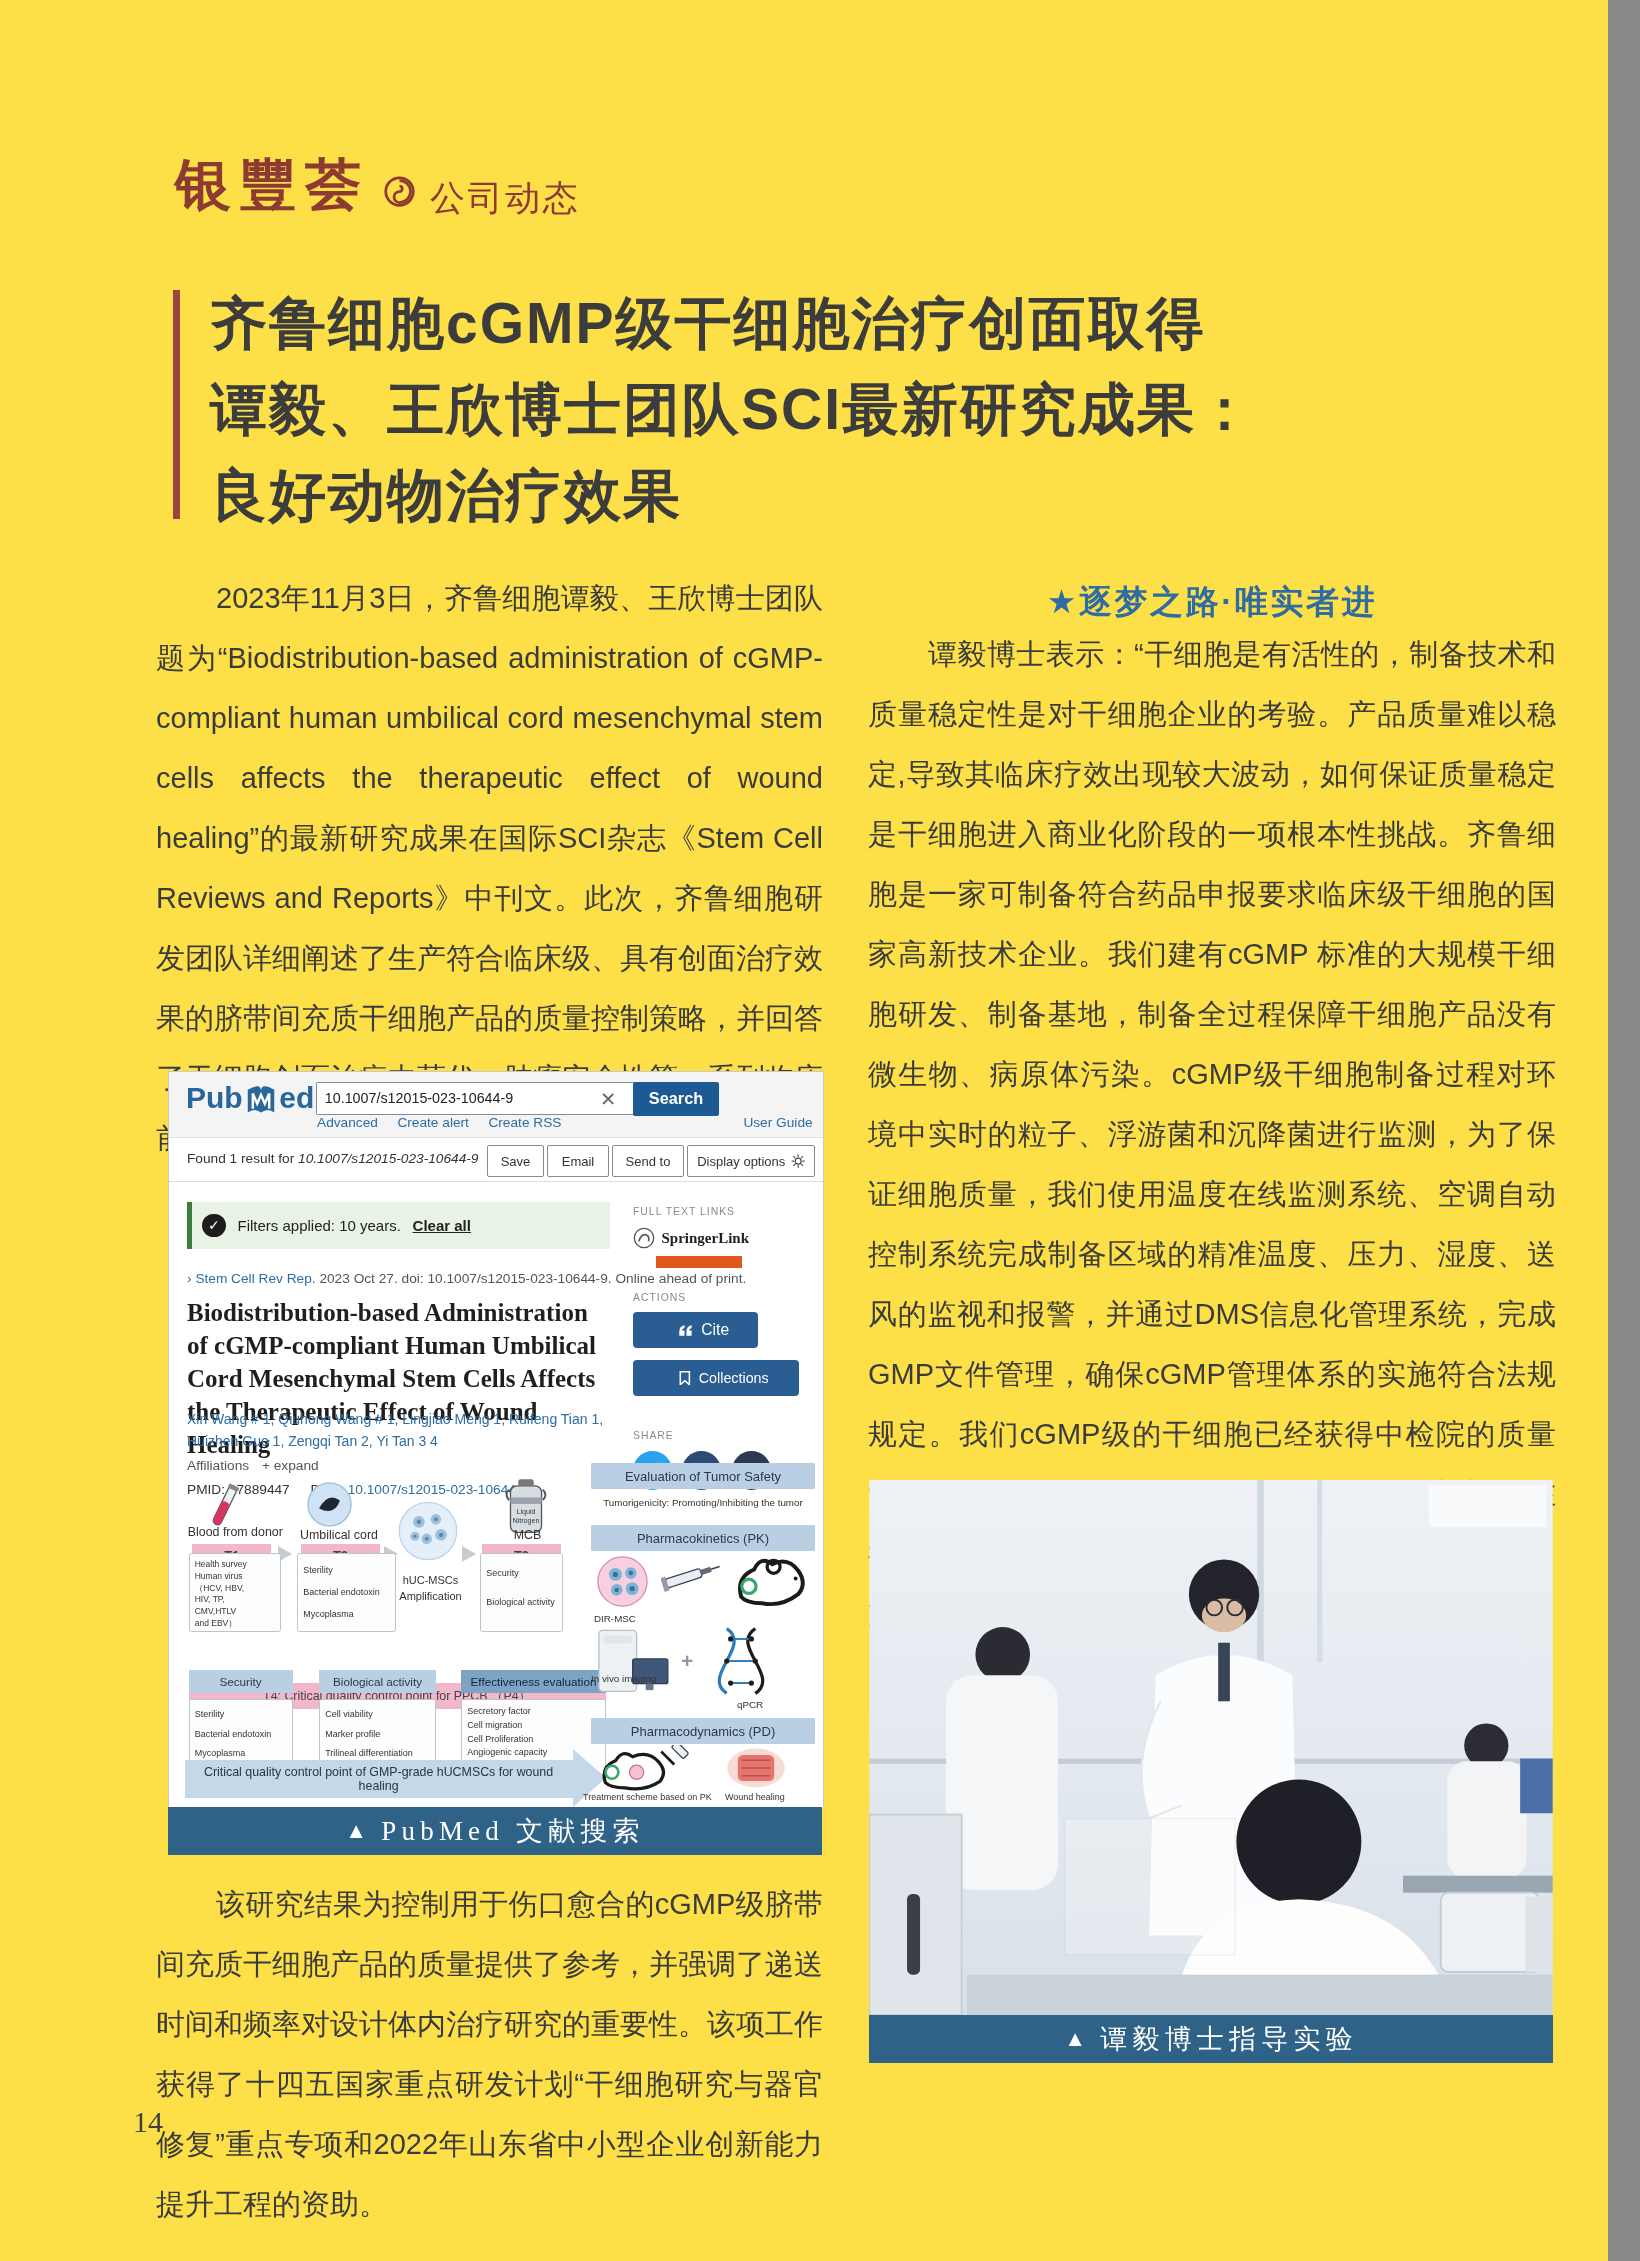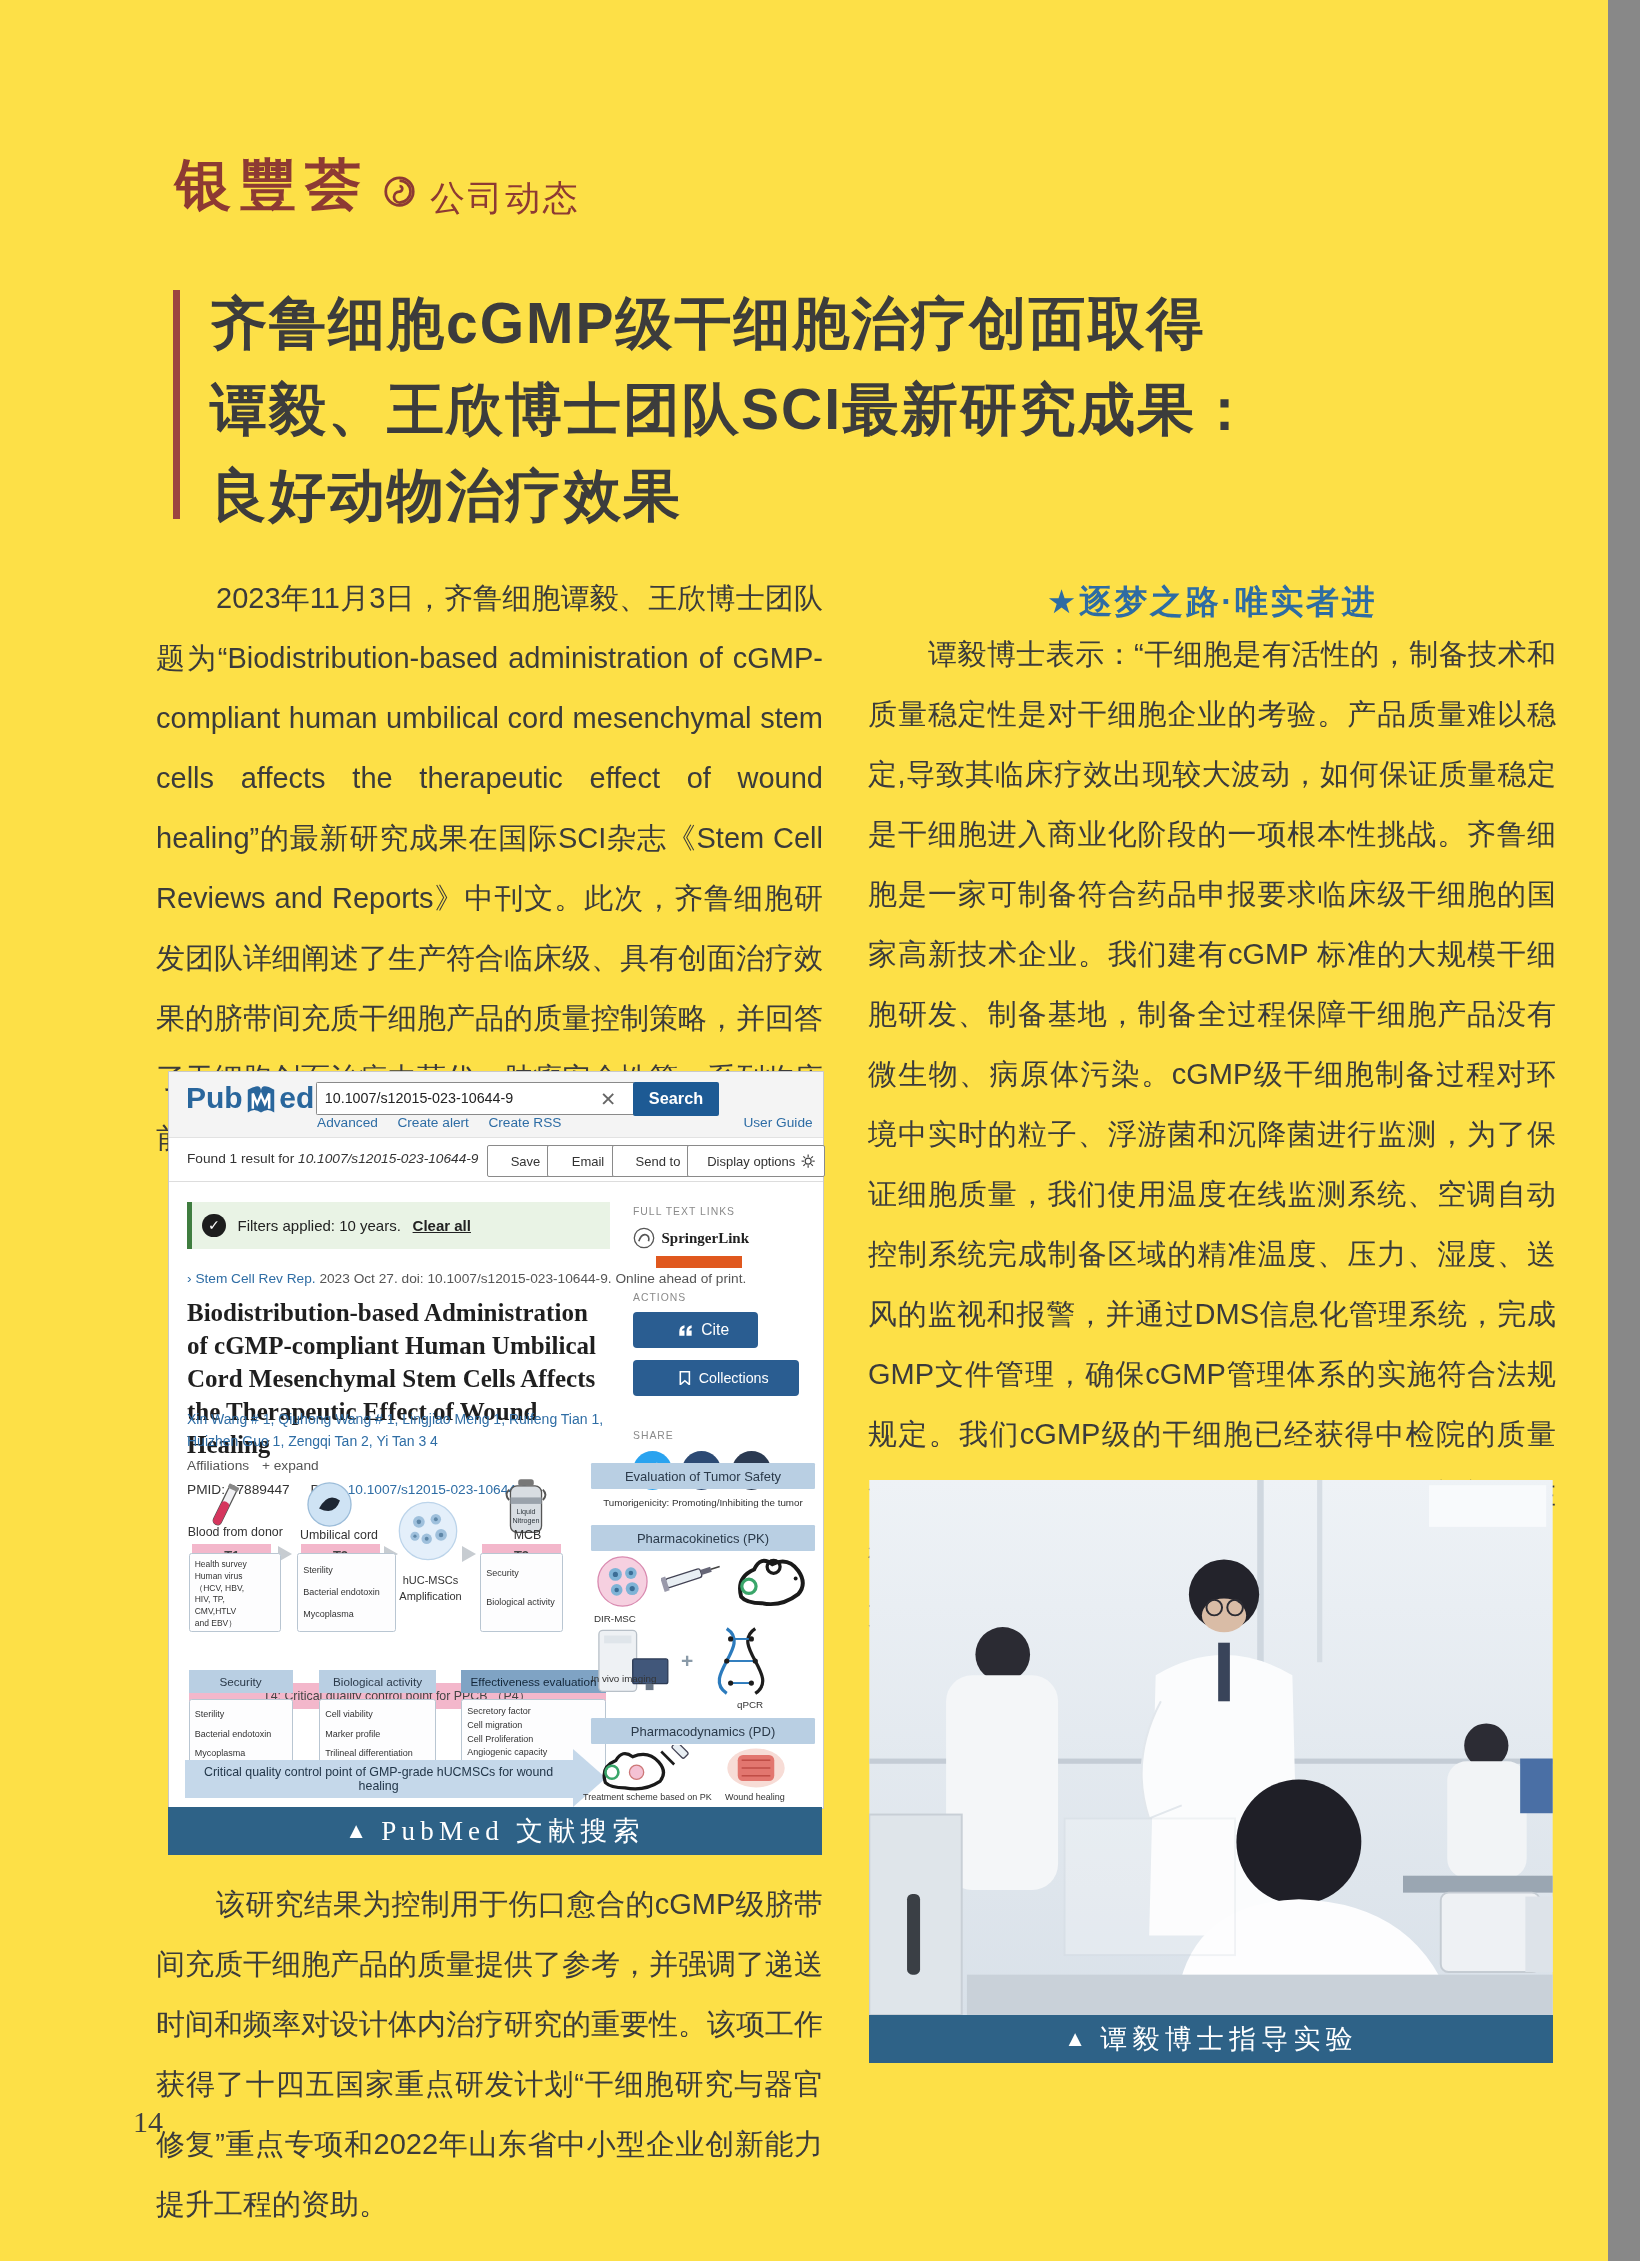--- a/index.html
+++ b/index.html
@@ -26,21 +26,21 @@
   .pm-embed{background:#fff;border:0.7px solid #c9c9c9;font-family:"Liberation Sans","DejaVu Sans",sans-serif;}
   .pm-header{position:absolute;left:0;top:0;width:100%;height:65px;background:#f4f4f4;border-bottom:0.7px solid #e2e2e2;}
   .pm-logo{position:absolute;left:17px;top:9px;display:flex;align-items:center;font-weight:700;color:#29669c;font-size:30px;}
   .pm-search{position:absolute;left:147px;top:9.8px;width:280px;height:31px;border:0.7px solid #8a8a8a;border-radius:1.3px;
              font-size:14.3px;padding:0 29px 0 7.8px;color:#222;background:#fff;}
   .pm-x{position:absolute;left:431px;top:15.6px;font-size:19.5px;color:#666;}
   .pm-search-btn{position:absolute;left:464px;top:9.8px;width:86px;height:34px;background:#1d5a94;color:#fff;
                  font-size:16.3px;font-weight:700;border-radius:2px;display:flex;align-items:center;justify-content:center;}
   .pm-link{color:#2e6da5;font-size:13.7px;}
   .pm-btn{position:absolute;top:73px;height:30px;border:0.7px solid #8a8a8a;border-radius:2px;background:#fff;
-          font-size:13px;color:#333;display:flex;align-items:center;justify-content:center;gap:5.2px;padding-left:10px;}
+          font-size:13px;color:#333;display:flex;align-items:center;justify-content:center;gap:5.2px;}
   .pm-found{position:absolute;left:18px;top:79px;font-size:13.7px;color:#333;}
   .pm-greenbar{position:absolute;left:18px;top:130px;width:423px;height:47px;background:#e9f3e5;border-left:5.9px solid #3f7d3f;
                display:flex;align-items:center;gap:11.7px;padding-left:10.4px;box-sizing:border-box;font-size:15px;color:#222;}
   .pm-check{width:23.4px;height:23.4px;border-radius:50%;background:#1d1d1d;color:#fff;font-size:14.3px;
             display:flex;align-items:center;justify-content:center;}
   .pm-journal{position:absolute;left:18px;top:199px;font-size:13.7px;color:#555;}
   .pm-title{position:absolute;left:18px;top:224px;width:427px;font-family:"Liberation Serif","DejaVu Serif",serif;
             font-size:25px;font-weight:700;color:#1f1f1f;line-height:33px;}
   .pm-authors{position:absolute;left:18px;top:336px;width:427px;font-size:14px;color:#2e6da5;line-height:22px;}
   .pm-gray{color:#555;font-size:13.7px;}

